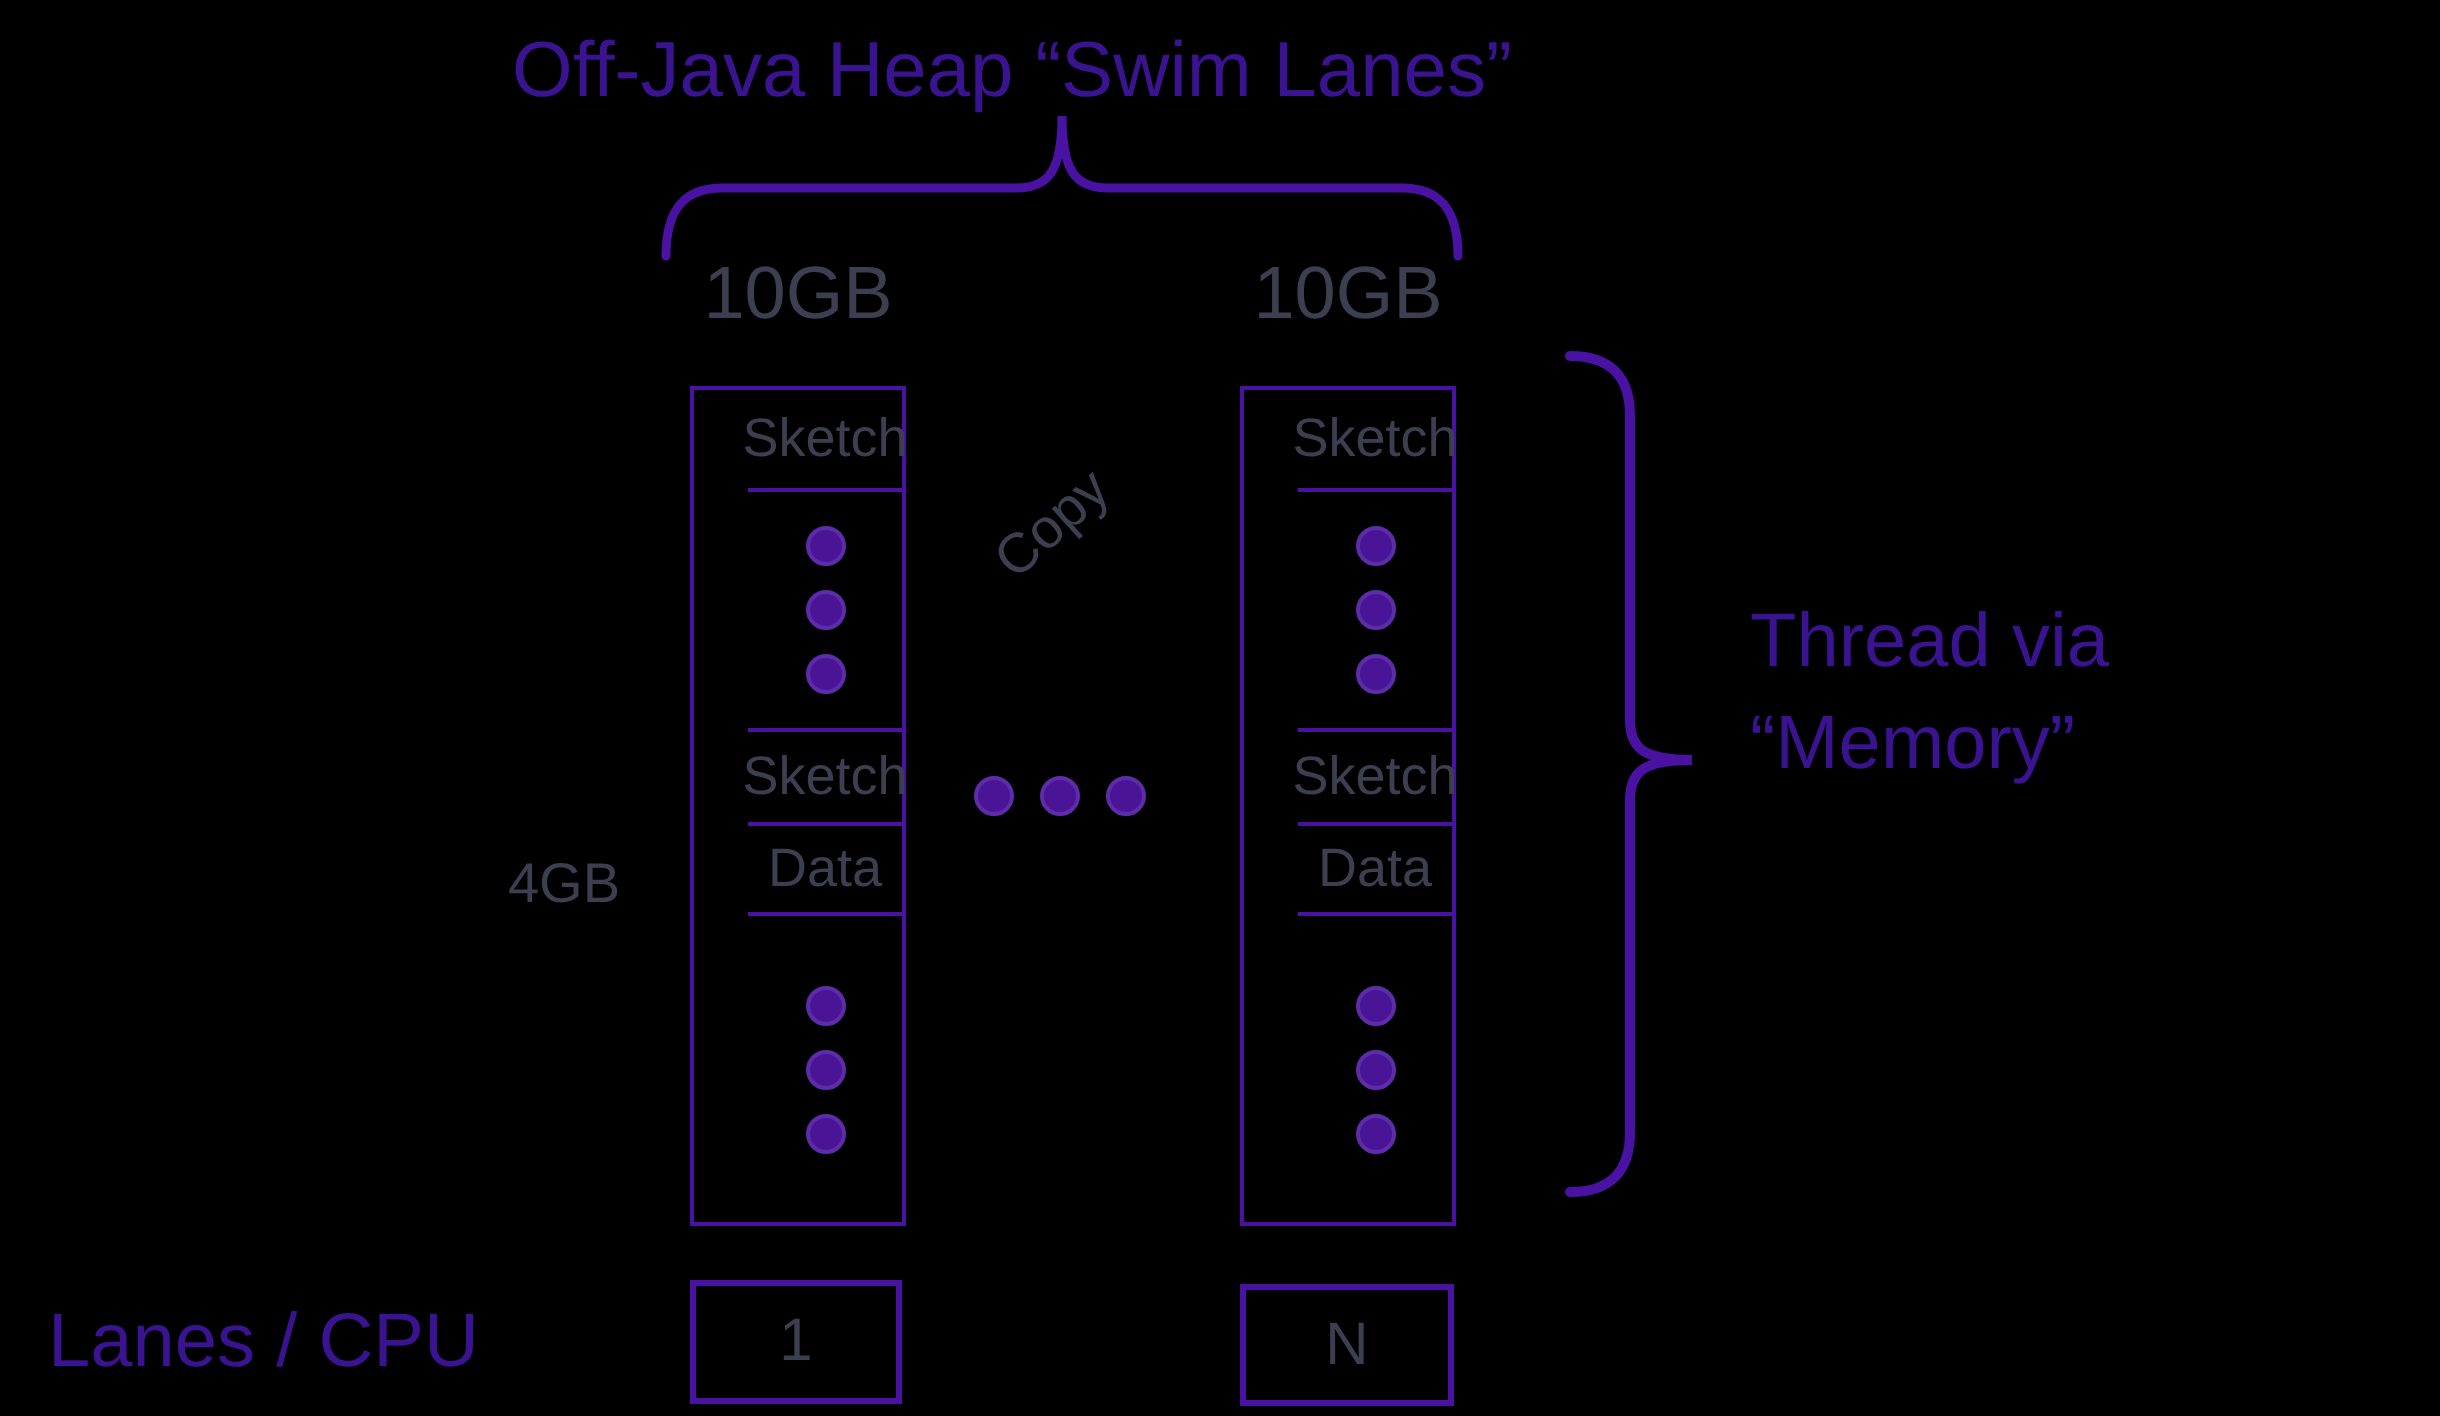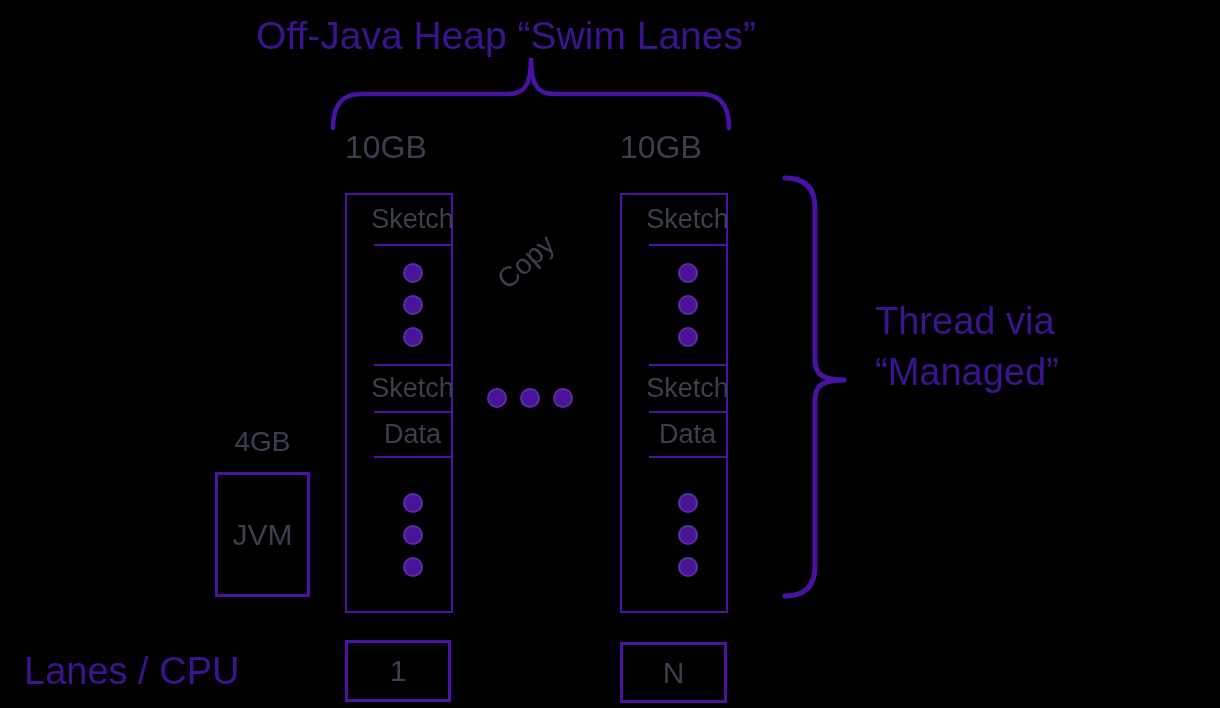--- a/index.html
+++ b/index.html
@@ -22,22 +22,22 @@
   .abs{position:absolute;}
   .title{
     left:206px;top:13px;width:600px;
     text-align:center;
     font-size:39px;line-height:46px;
     color:var(--purple-text);
     white-space:nowrap;
   }
   .size-label{
     width:108px;top:131px;
-    text-align:left;
-    font-size:32px;line-height:32px;
+    text-align:center;
+    font-size:37px;line-height:32px;
     color:var(--gray-text);
   }
   .lane{
     top:193px;width:108px;height:420px;
     border:2px solid var(--purple-line);
     display:flex;flex-direction:column;padding-left:27px;
   }
   .seg{width:100%;display:flex;align-items:center;justify-content:center;}
   .seg + .seg{border-top:2px solid var(--purple-line);}
   .seg-text{font-size:27px;color:var(--gray-text);}
@@ -54,21 +54,21 @@
     display:flex;align-items:center;justify-content:center;
     font-size:28px;color:var(--gray-text);
     transform:rotate(-42deg);
   }
   .h-ellipsis{
     left:487px;top:388px;
     display:flex;flex-direction:row;gap:13px;
   }
   .jvm-size{
     left:215px;top:426px;width:95px;
-    text-align:center;font-size:28px;color:var(--gray-text);
+    text-align:right;font-size:28px;color:var(--gray-text);
   }
   .jvm-box{
     left:215px;top:472px;width:95px;height:125px;
     border:3px solid var(--purple-line);
     display:flex;align-items:center;justify-content:center;
   }
   .jvm-box span{font-size:30px;color:var(--gray-text);}
   .managed-note{
     left:875px;top:296px;width:330px;
     font-size:38px;line-height:51px;
@@ -148,31 +148,28 @@
 
   <div class="abs copy-label">Copy</div>
 
   <div class="abs h-ellipsis">
     <span class="dot"></span>
     <span class="dot"></span>
     <span class="dot"></span>
   </div>
 
   <div class="abs jvm-size">4GB</div>
-  <div class="abs jvm-box">
-    <span>JVM</span>
-  </div>
 
   <svg class="abs" style="left:782px;top:175px;" width="72" height="424" viewBox="0 0 72 424">
     <path d="M 3 3 C 23 3, 33 13, 33 33 L 33 185 C 33 200, 41 205, 64 205 C 41 205, 33 210, 33 225 L 33 391 C 33 411, 23 421, 3 421" fill="none" stroke="var(--purple-line)" stroke-width="5" stroke-linecap="round"></path>
   </svg>
 
   <div class="abs managed-note">
     <div>Thread via</div>
-    <div>“Managed”</div>
+    <div>“Memory”</div>
   </div>
 
   <div class="abs thread-cpu">Lanes / CPU</div>
 
   <div class="abs thread-box tb1">
     <span>1</span>
   </div>
   <div class="abs thread-box tb2">
     <span>N</span>
   </div>

